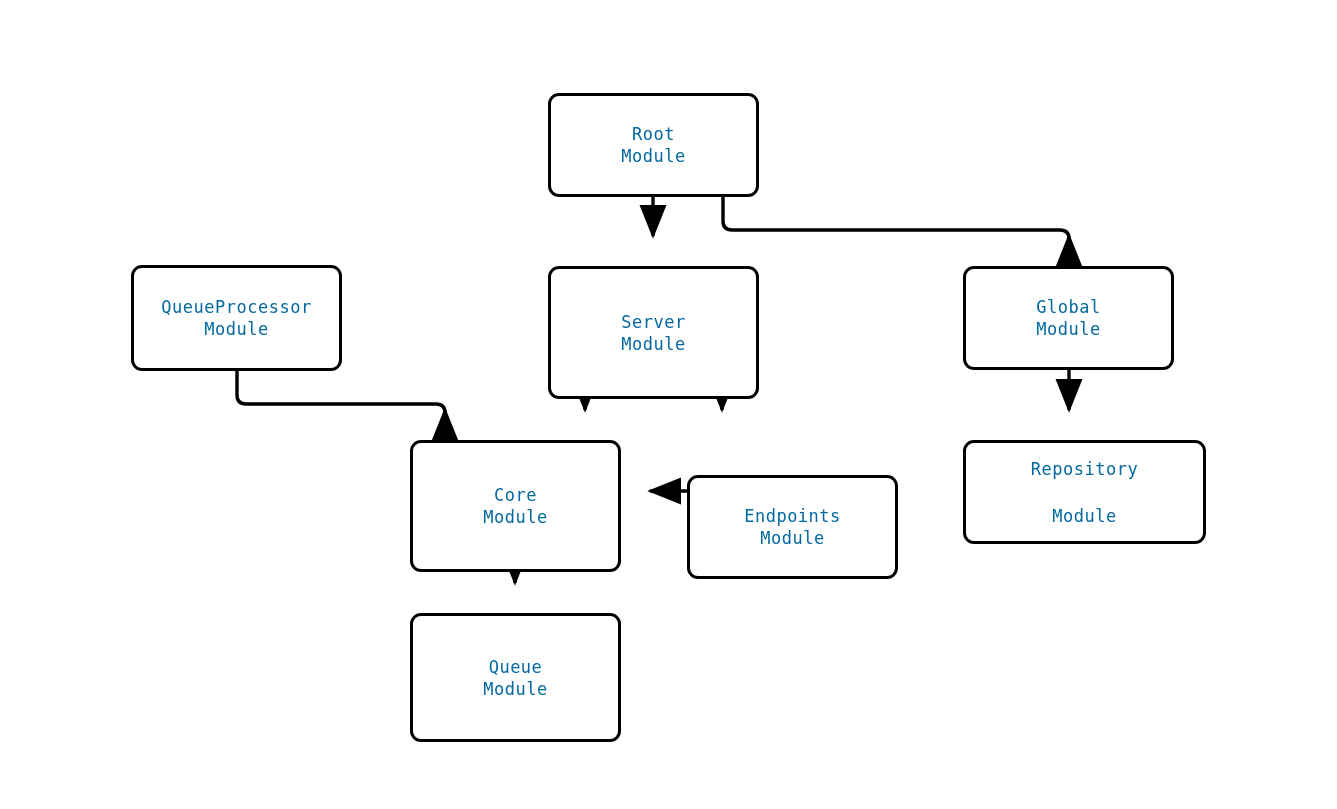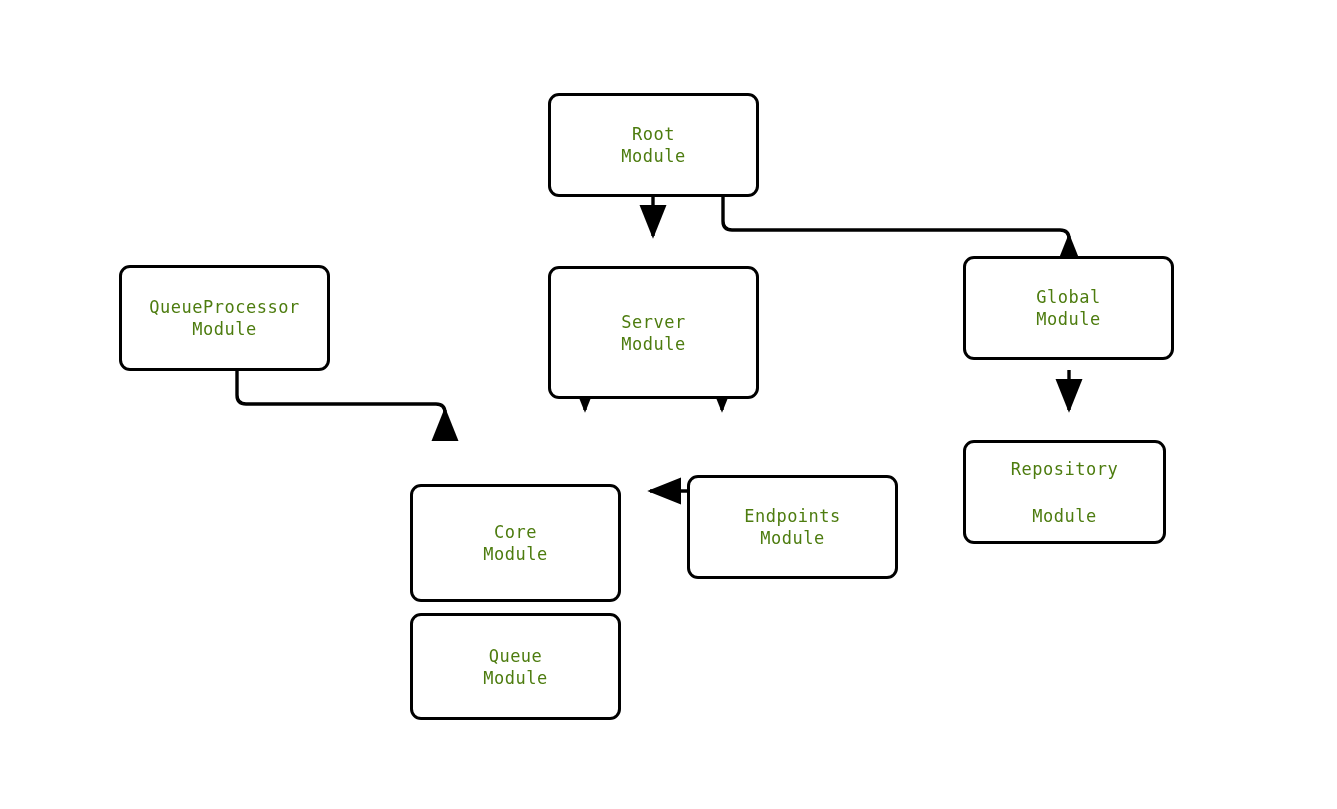--- a/index.html
+++ b/index.html
@@ -35,21 +35,21 @@
     display: flex;
     flex-direction: column;
     align-items: center;
     justify-content: center;
     z-index: 2;
   }
   .node-line {
     font-family: "DejaVu Sans Mono", monospace;
     font-size: 17px;
     line-height: 22px;
-    color: #4d7c0f;
+    color: #0369a1;
     letter-spacing: 0.5px;
     white-space: pre;
   }
 </style>
 </head>
 <body>
 
 <div id="diagram-canvas">
 
   <svg id="edge-layer" width="1337" height="809" viewBox="0 0 1337 809" xmlns="http://www.w3.org/2000/svg">
@@ -68,48 +68,48 @@
         <path d="M 687 491 L 650 491" marker-end="url(#arrowhead)"></path>
         <path d="M 515 544 L 515 583" marker-end="url(#arrowhead)"></path>
       </g>
   </svg>
 
   <div class="node" style="left: 548px; top: 93px; width: 211px; height: 104px; background: rgb(255, 255, 255); border-color: rgb(0, 0, 0);">
     <span class="node-line">Root</span>
     <span class="node-line">Module</span>
   </div>
 
-  <div class="node" style="left: 119px; top: 265px; width: 211px; height: 106px; background: rgb(255, 255, 255); border-color: rgb(0, 0, 0);">
+  <div class="node" style="left: 131px; top: 265px; width: 211px; height: 106px; background: rgb(255, 255, 255); border-color: rgb(0, 0, 0);">
     <span class="node-line">QueueProcessor</span>
     <span class="node-line">Module</span>
   </div>
 
   <div class="node" style="left: 548px; top: 266px; width: 211px; height: 133px; background: rgb(255, 255, 255); border-color: rgb(0, 0, 0);">
     <span class="node-line">Server</span>
     <span class="node-line">Module</span>
   </div>
 
-  <div class="node" style="left: 963px; top: 256px; width: 211px; height: 104px; background: rgb(255, 255, 255); border-color: rgb(0, 0, 0);">
+  <div class="node" style="left: 963px; top: 266px; width: 211px; height: 104px; background: rgb(255, 255, 255); border-color: rgb(0, 0, 0);">
     <span class="node-line">Global</span>
     <span class="node-line">Module</span>
   </div>
 
-  <div class="node" style="left: 410px; top: 440px; width: 211px; height: 118px; background: rgb(255, 255, 255); border-color: rgb(0, 0, 0); margin-top: 44px;">
+  <div class="node" style="left: 410px; top: 440px; width: 211px; height: 132px; background: rgb(255, 255, 255); border-color: rgb(0, 0, 0);">
     <span class="node-line">Core</span>
     <span class="node-line">Module</span>
   </div>
 
   <div class="node" style="left: 687px; top: 440px; width: 211px; height: 104px; background: rgb(255, 255, 255); border-color: rgb(0, 0, 0); margin-top: 35px;">
     <span class="node-line">Endpoints</span>
     <span class="node-line">Module</span>
   </div>
 
-  <div class="node" style="left: 963px; top: 440px; width: 203px; height: 104px; background: rgb(255, 255, 255); border-color: rgb(0, 0, 0); gap: 25px;">
+  <div class="node" style="left: 963px; top: 440px; width: 243px; height: 104px; background: rgb(255, 255, 255); border-color: rgb(0, 0, 0); gap: 25px;">
     <span class="node-line">Repository</span>
     <span class="node-line">Module</span>
   </div>
 
-  <div class="node" style="left: 410px; top: 613px; width: 211px; height: 107px; background: rgb(255, 255, 255); border-color: rgb(0, 0, 0);">
+  <div class="node" style="left: 410px; top: 613px; width: 211px; height: 129px; background: rgb(255, 255, 255); border-color: rgb(0, 0, 0);">
     <span class="node-line">Queue</span>
     <span class="node-line">Module</span>
   </div>
 
 </div>
 
 </body></html>

